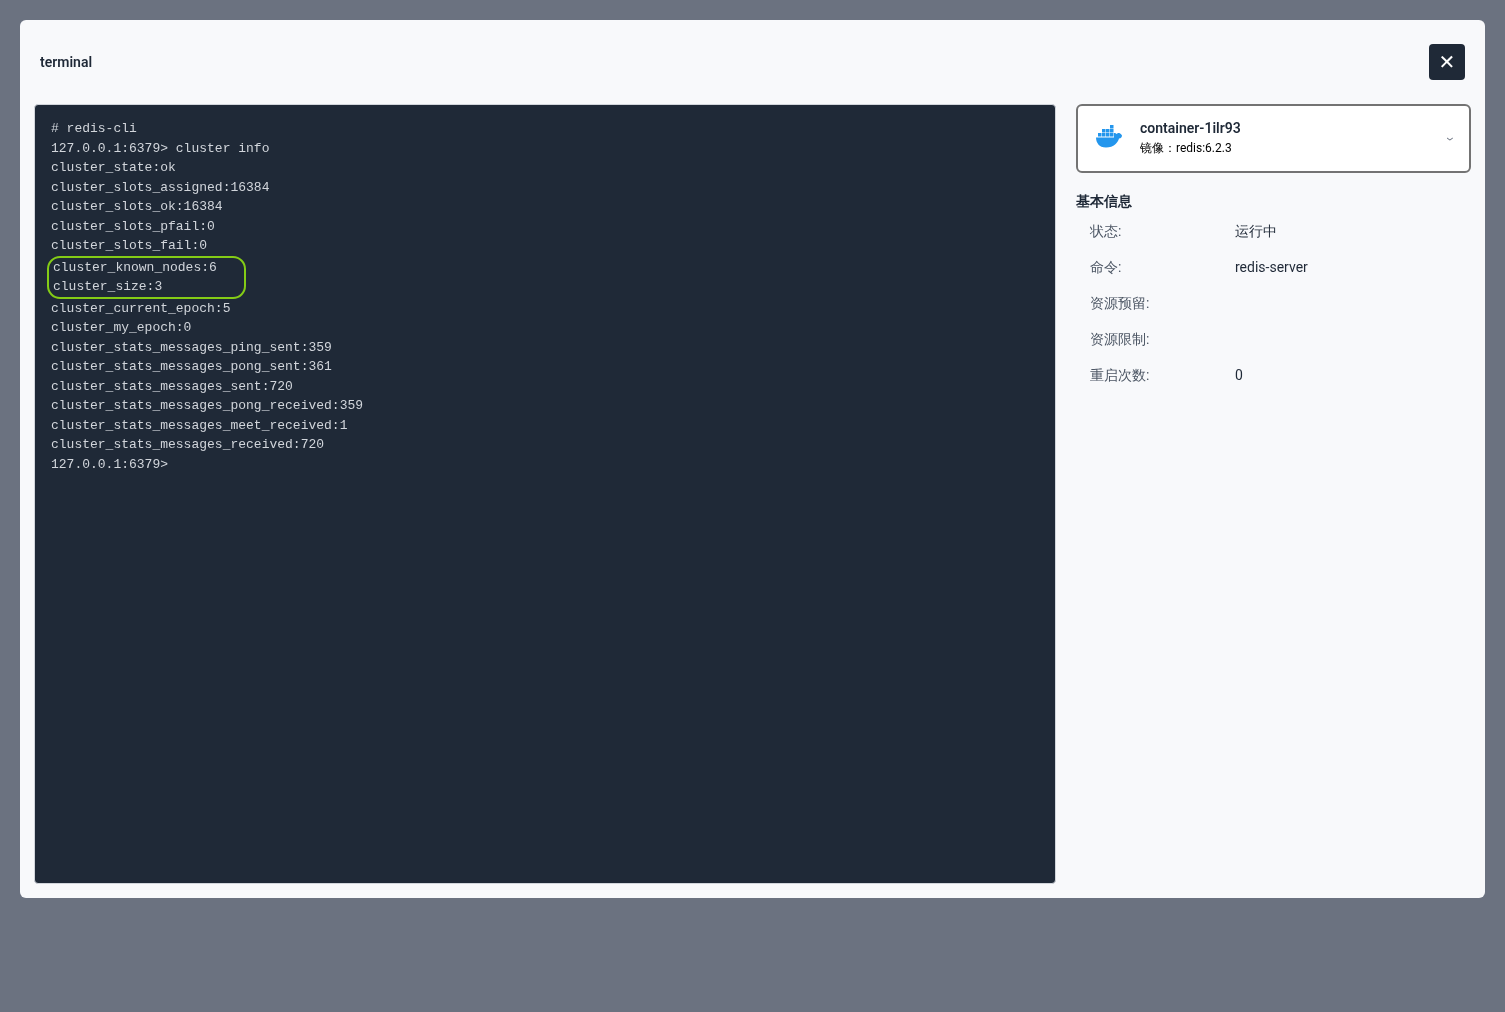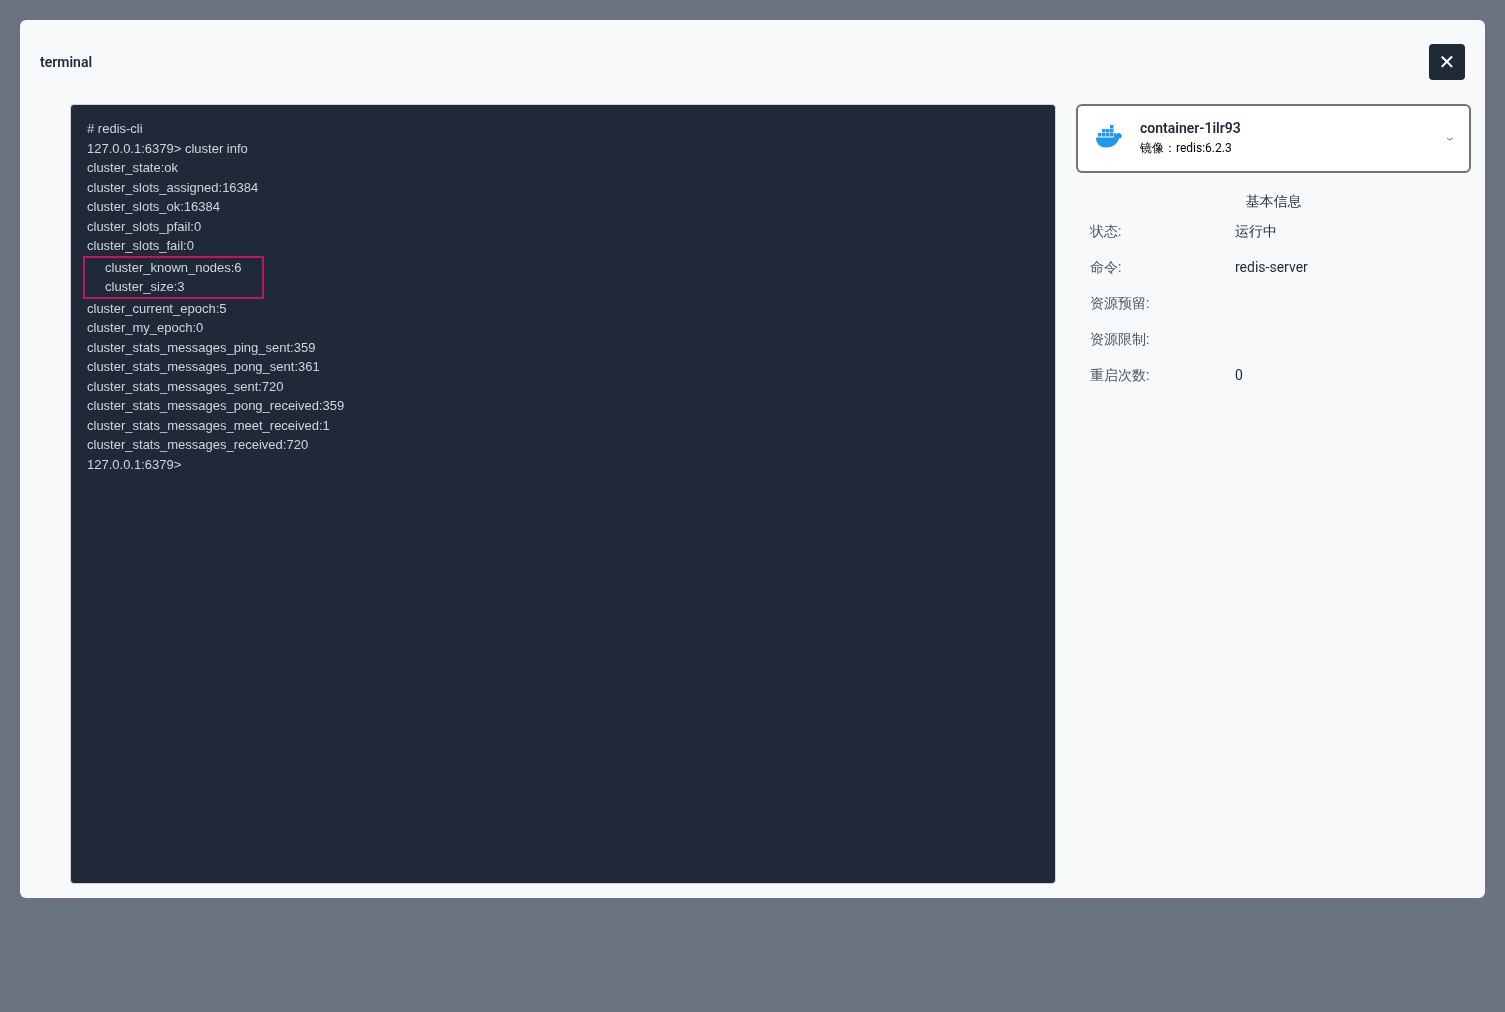--- a/index.html
+++ b/index.html
@@ -46,34 +46,33 @@
       padding: 0 14px 14px 14px;
       gap: 20px;
     }
     .terminal-panel {
       flex: 1;
       background: #1f2937;
       border: 1px solid #d1d5db;
       border-radius: 4px;
       padding: 14px 16px;
       min-height: 780px;
-      font-family: Liberation Sans, sans-serif;
+      font-family: Liberation Mono, monospace;
       font-size: 13px;
       line-height: 19.5px;
       color: #d1d5db;
       position: relative;
-      margin-left: 36px;
     }
     .terminal-line {
       white-space: pre;
     }
     .highlight-box {
-      border: 2px solid #be185d;
-      border-radius: 0;
-      padding: 0 20px;
+      border: 2px solid #84cc16;
+      border-radius: 13px;
+      padding: 0 4px;
       margin-left: -4px;
       display: inline-block;
       line-height: 19.5px;
     }
     .sidebar {
       width: 395px;
       flex-shrink: 0;
     }
     .container-card {
       background: #fff;
@@ -100,25 +99,24 @@
       font-size: 12px;
       color: #000000;
     }
     .chevron {
       color: #6b7280;
       transform: rotate(90deg);
       font-size: 14px;
     }
     .section-title {
       font-size: 14px;
-      font-weight: 400;
+      font-weight: 700;
       color: #1f2937;
       margin-top: 20px;
       margin-bottom: 12px;
-      text-align: center;
     }
     .info-list {
       padding-left: 14px;
     }
     .info-row {
       display: flex;
       margin-bottom: 18px;
       font-size: 14px;
     }
     .info-label {

